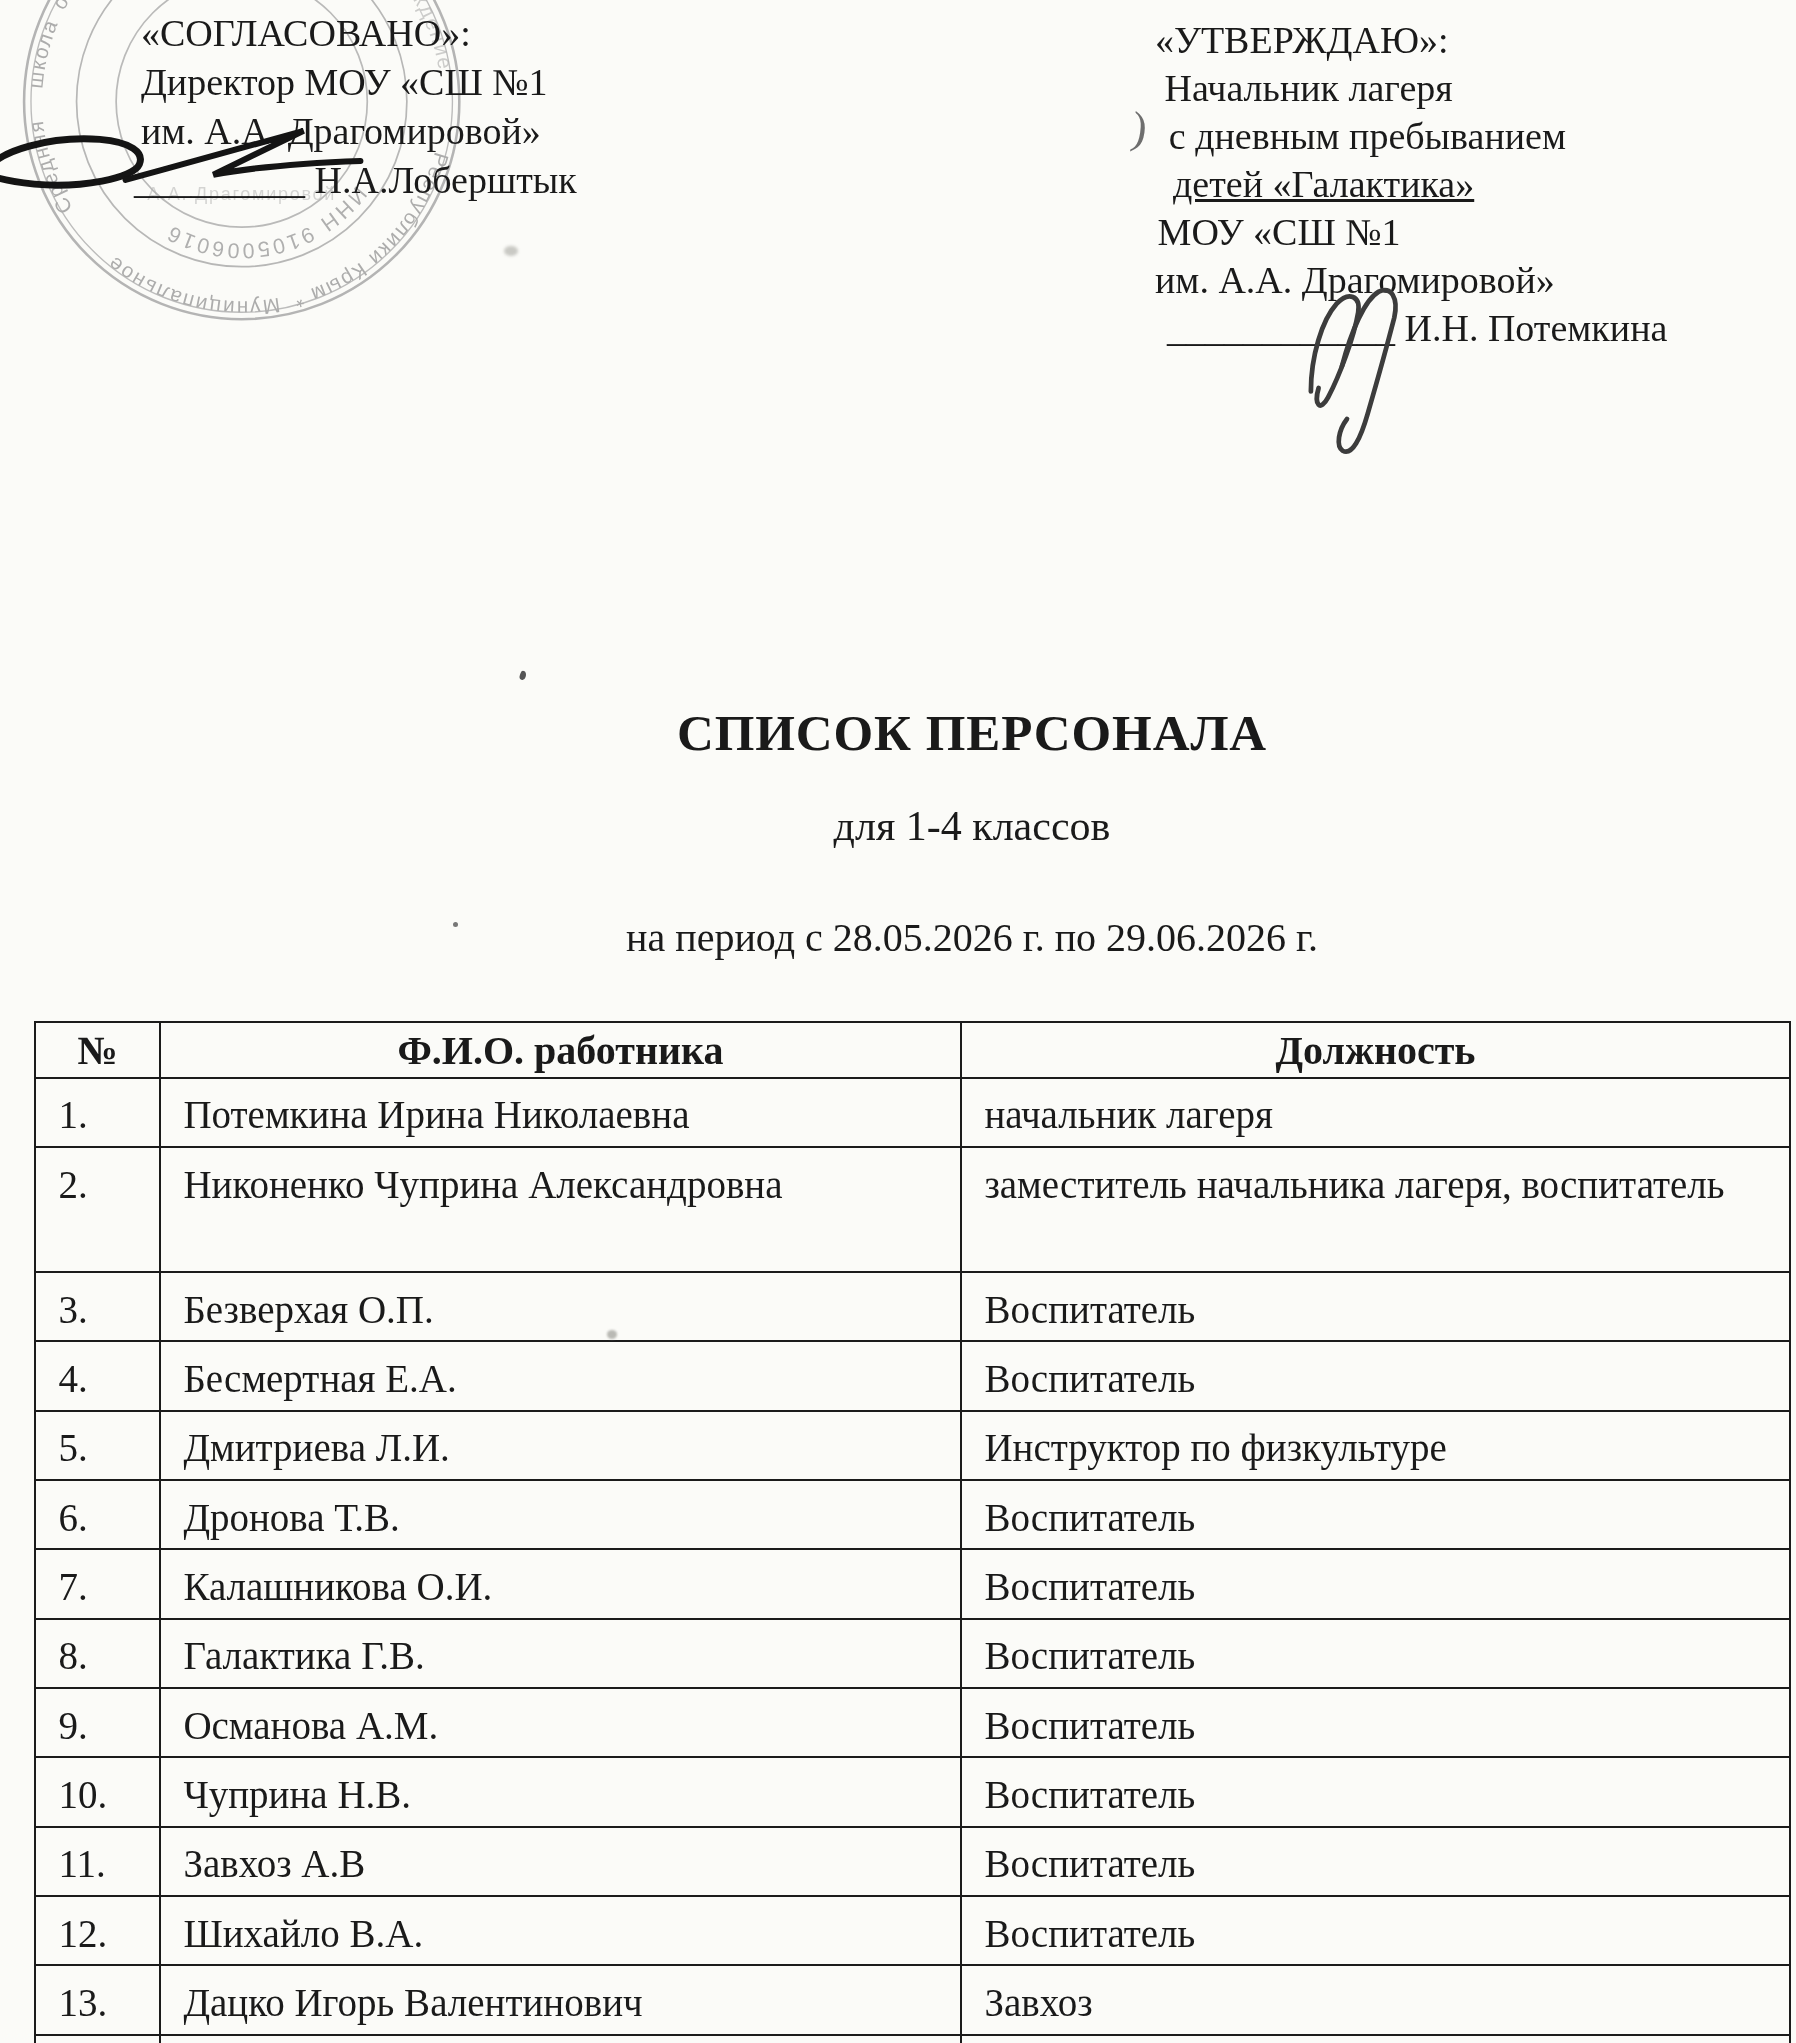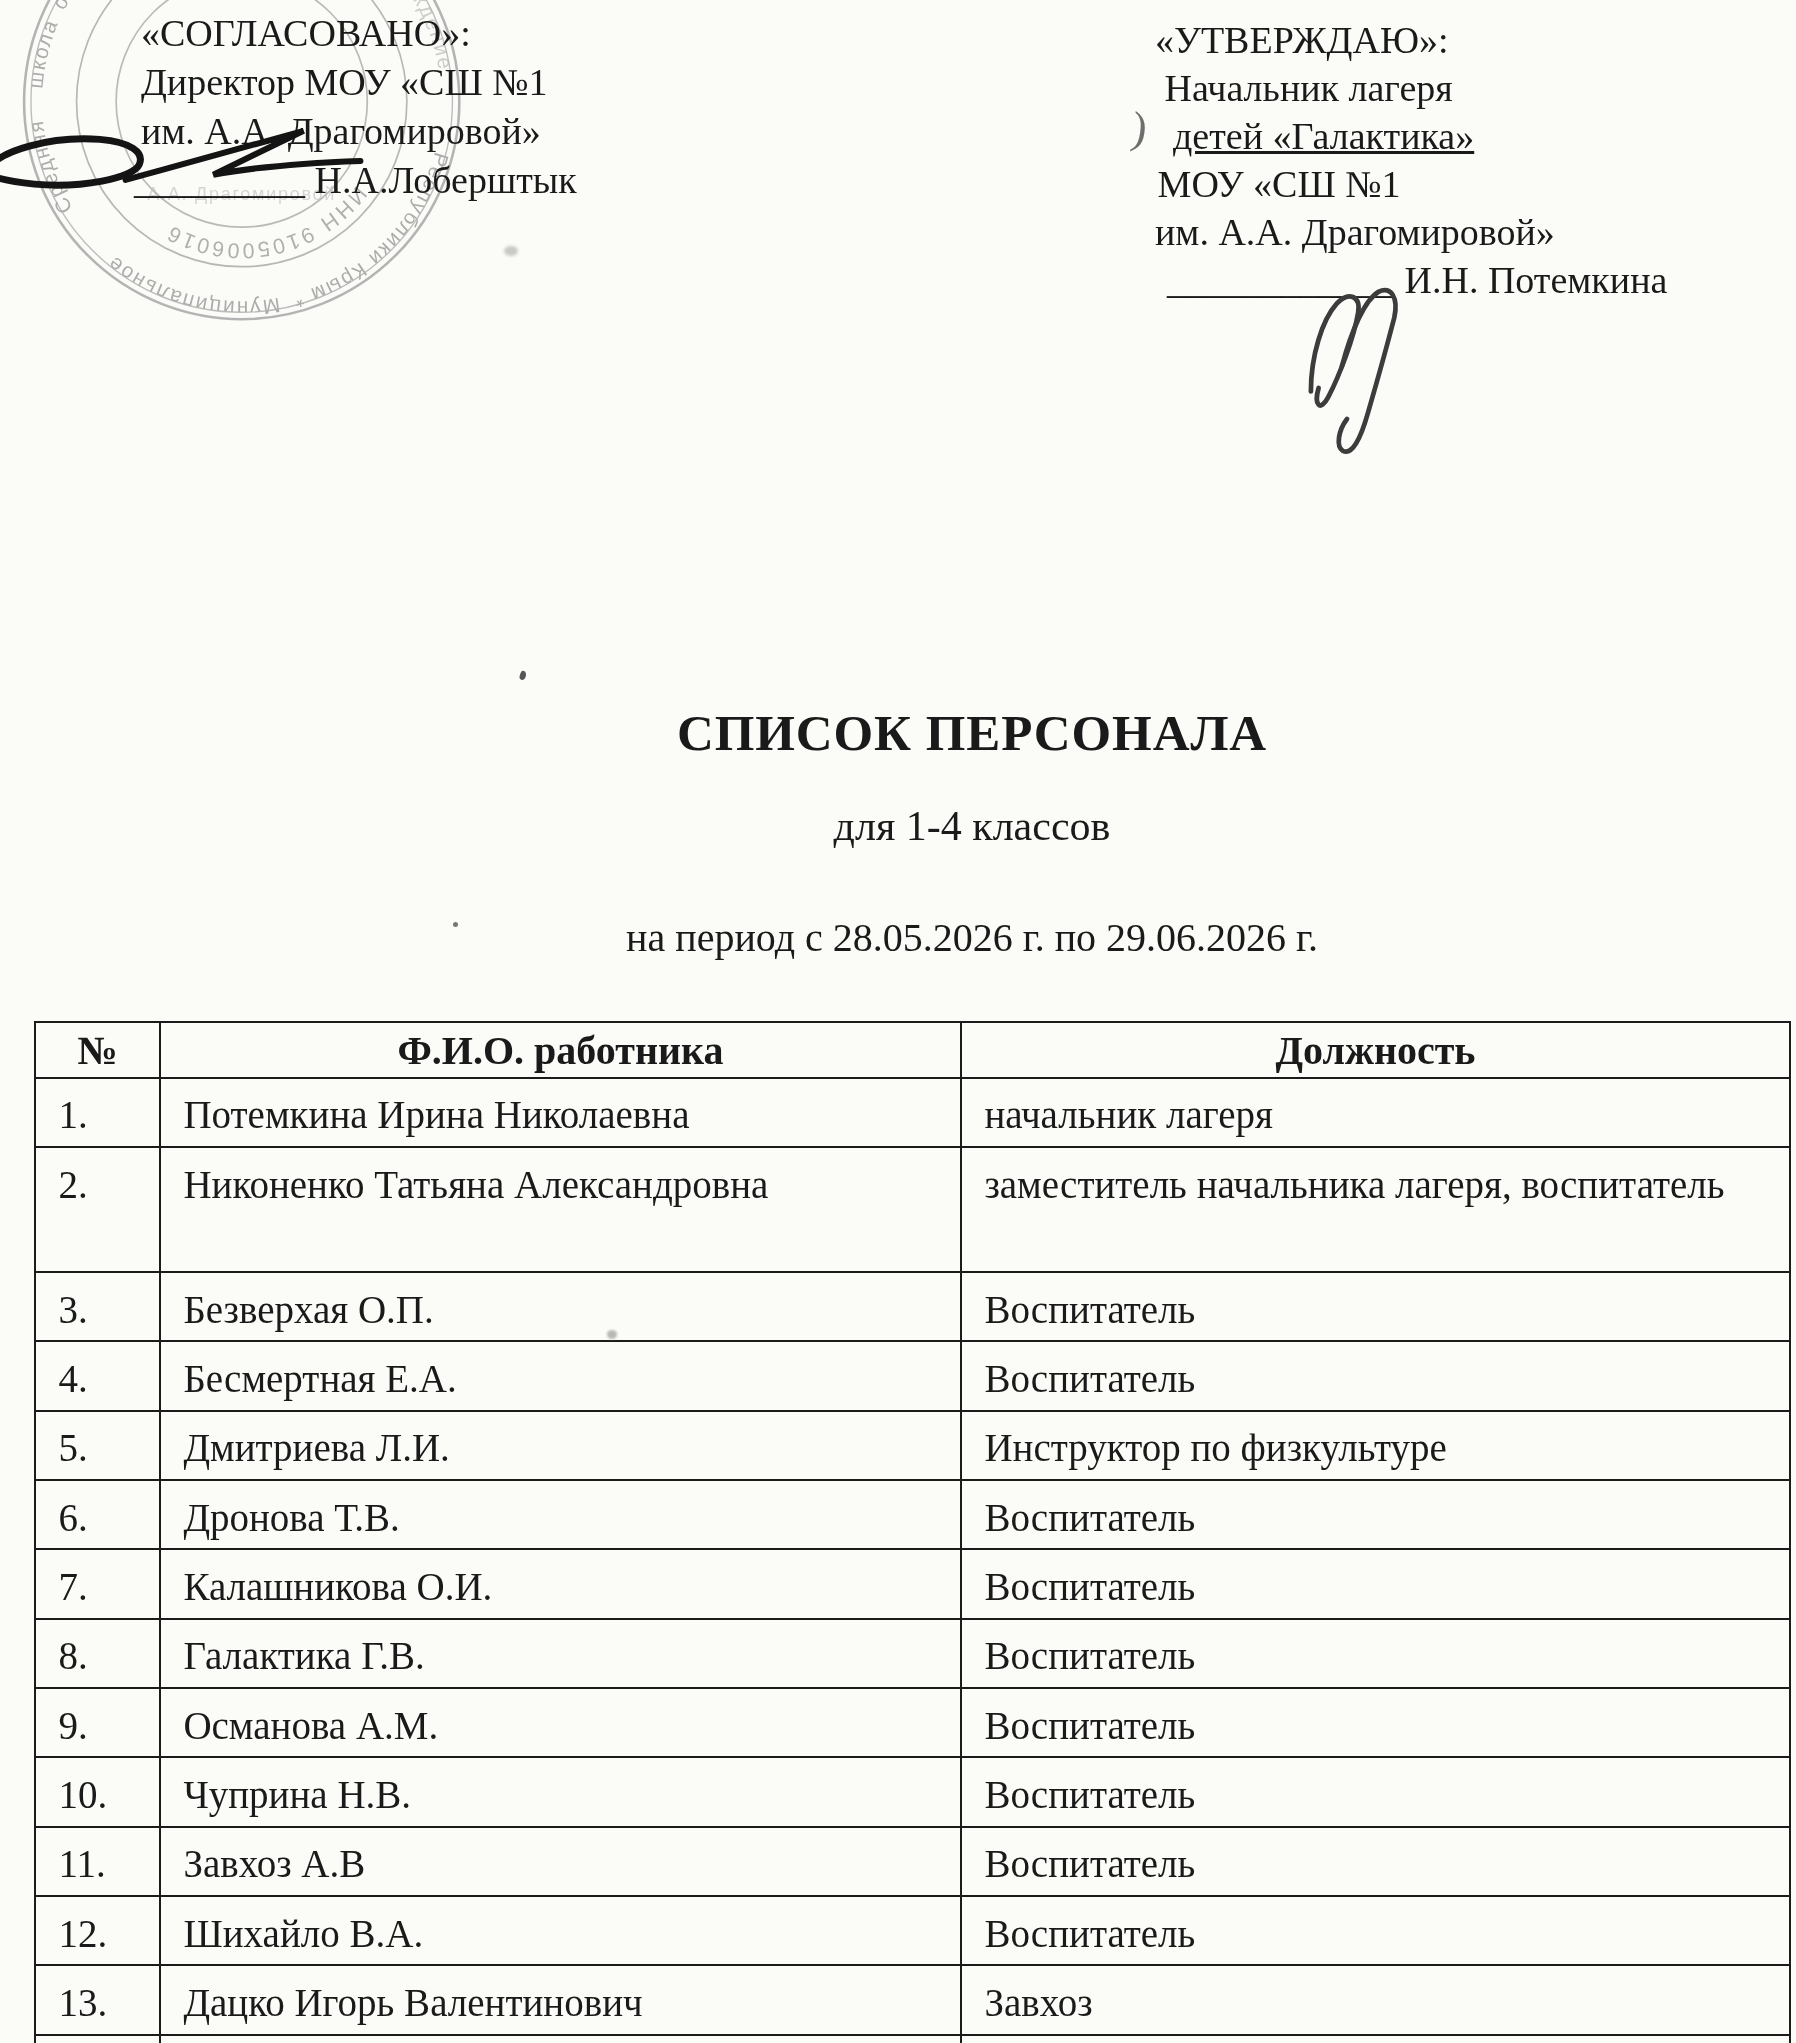--- a/index.html
+++ b/index.html
@@ -97,20 +97,21 @@
   <div class="txt approval" id="left-block">
     <div class="l1">«СОГЛАСОВАНО»:</div>
     <div class="l2">Директор МОУ «СШ №1</div>
     <div class="l3">им. А.А. Драгомировой»</div>
     <div class="l4">_________ Н.А.Лоберштык</div>
   </div>
 
   <div class="txt approval" id="right-block">
     <div class="r1">«УТВЕРЖДАЮ»:</div>
     <div class="r2">Начальник лагеря</div>
+    <div class="r3">с дневным пребыванием</div>
     <div class="r4">детей «Галактика»</div>
     <div class="r5">МОУ «СШ №1</div>
     <div class="r6">им. А.А. Драгомировой»</div>
     <div class="r7">____________ И.Н. Потемкина</div>
   </div>
 
   <div class="txt title-wrap">
     <div class="t1">СПИСОК ПЕРСОНАЛА</div>
     <div class="t2">для 1-4 классов</div>
     <div class="t3">на период с 28.05.2026 г. по 29.06.2026 г.</div>
@@ -128,21 +129,21 @@
       <th>Ф.И.О. работника</th>
       <th>Должность</th>
     </tr>
     <tr class="r-single">
       <td class="c-num">1.</td>
       <td>Потемкина Ирина Николаевна</td>
       <td class="c-pos">начальник лагеря</td>
     </tr>
     <tr class="r-double">
       <td class="c-num">2.</td>
-      <td>Никоненко Татьяна Александровна</td>
+      <td>Никоненко Чуприна Александровна</td>
       <td class="c-pos">заместитель начальника лагеря, воспитатель</td>
     </tr>
     <tr class="r-single">
       <td class="c-num">3.</td>
       <td>Безверхая О.П.</td>
       <td class="c-pos">Воспитатель</td>
     </tr>
     <tr class="r-single">
       <td class="c-num">4.</td>
       <td>Бесмертная Е.А.</td>

